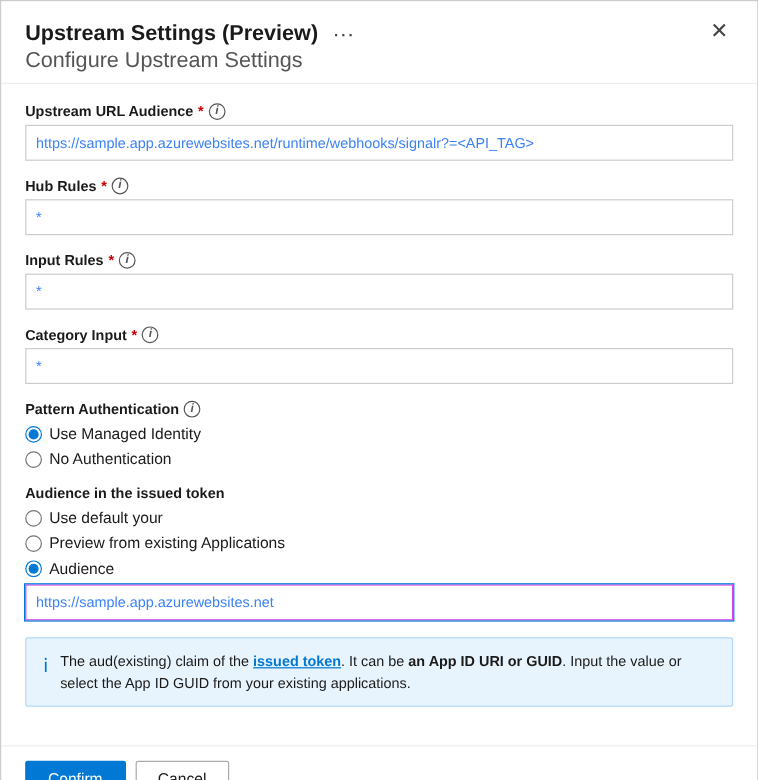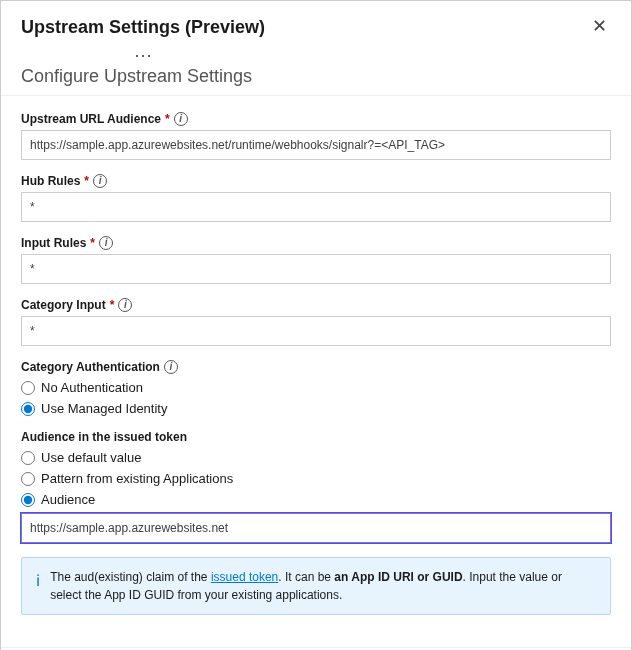--- a/index.html
+++ b/index.html
@@ -26,21 +26,20 @@
       padding: 16px 20px 8px 20px;
       border-bottom: 1px solid #eee;
       display: flex;
       align-items: flex-start;
       justify-content: space-between;
     }
     .dialog-title-row {
       display: flex;
       align-items: center;
       gap: 8px;
-      flex-direction: column;
     }
     .dialog-title {
       font-size: 18px;
       font-weight: 600;
       color: #1a1a1a;
     }
     .dialog-subtitle {
       font-size: 18px;
       color: #555;
       margin-top: 2px;
@@ -97,21 +96,21 @@
       font-style: italic;
       font-weight: bold;
       line-height: 1;
     }
     .text-input {
       width: 100%;
       height: 30px;
       border: 1px solid #ccc;
       padding: 4px 8px;
       font-size: 12px;
-      color: #404040;
+      color: #3b82f6;
       outline: none;
     }
     .text-input.highlighted {
       border: 1px solid #d946ef;
       outline: 1px solid #0078d4;
     }
     .section-label {
       font-size: 12px;
       font-weight: 600;
       color: #1a1a1a;
@@ -159,20 +158,21 @@
     }
     .info-box-text {
       font-size: 12px;
       color: #1a1a1a;
       line-height: 1.5;
     }
     .info-box-text a {
       color: #0078d4;
       text-decoration: underline;
       cursor: pointer;
+      font-weight: bold;
     }
     .dialog-footer {
       padding: 12px 20px;
       display: flex;
       gap: 8px;
       border-top: 1px solid #eee;
     }
     .btn-confirm {
       background: #0078d4;
       color: #fff;
@@ -241,47 +241,47 @@
       <div class="field-label">
         <span>Category Input</span>
         <span class="required-star">*</span>
         <span class="info-icon">i</span>
       </div>
       <input type="text" class="text-input" value="*" style="">
     </div>
 
     <div class="field-group">
       <div class="section-label">
-        <span>Category Authentication</span>
+        <span>Pattern Authentication</span>
         <span class="info-icon">i</span>
       </div>
       <div class="radio-group">
+        <label class="radio-item">
+          <input type="radio" name="upstream-auth" checked="" style="">
+          <span class="radio-label">Use Managed Identity</span>
+        </label>
         <label class="radio-item">
           <input type="radio" name="upstream-auth" style="">
           <span class="radio-label">No Authentication</span>
         </label>
-        <label class="radio-item">
-          <input type="radio" name="upstream-auth" checked="" style="">
-          <span class="radio-label">Use Managed Identity</span>
-        </label>
       </div>
     </div>
 
     <div class="field-group">
       <div class="section-label">
         <span>Audience in the issued token</span>
       </div>
       <div class="radio-group">
         <label class="radio-item">
           <input type="radio" name="audience" style="">
-          <span class="radio-label">Use default value</span>
+          <span class="radio-label">Use default your</span>
         </label>
         <label class="radio-item">
           <input type="radio" name="audience" style="">
-          <span class="radio-label">Pattern from existing Applications</span>
+          <span class="radio-label">Preview from existing Applications</span>
         </label>
         <label class="radio-item">
           <input type="radio" name="audience" checked="" style="">
           <span class="radio-label">Audience</span>
         </label>
       </div>
       <input type="text" class="text-input highlighted" value="https://sample.app.azurewebsites.net" style="">
     </div>
 
     <div class="info-box">

